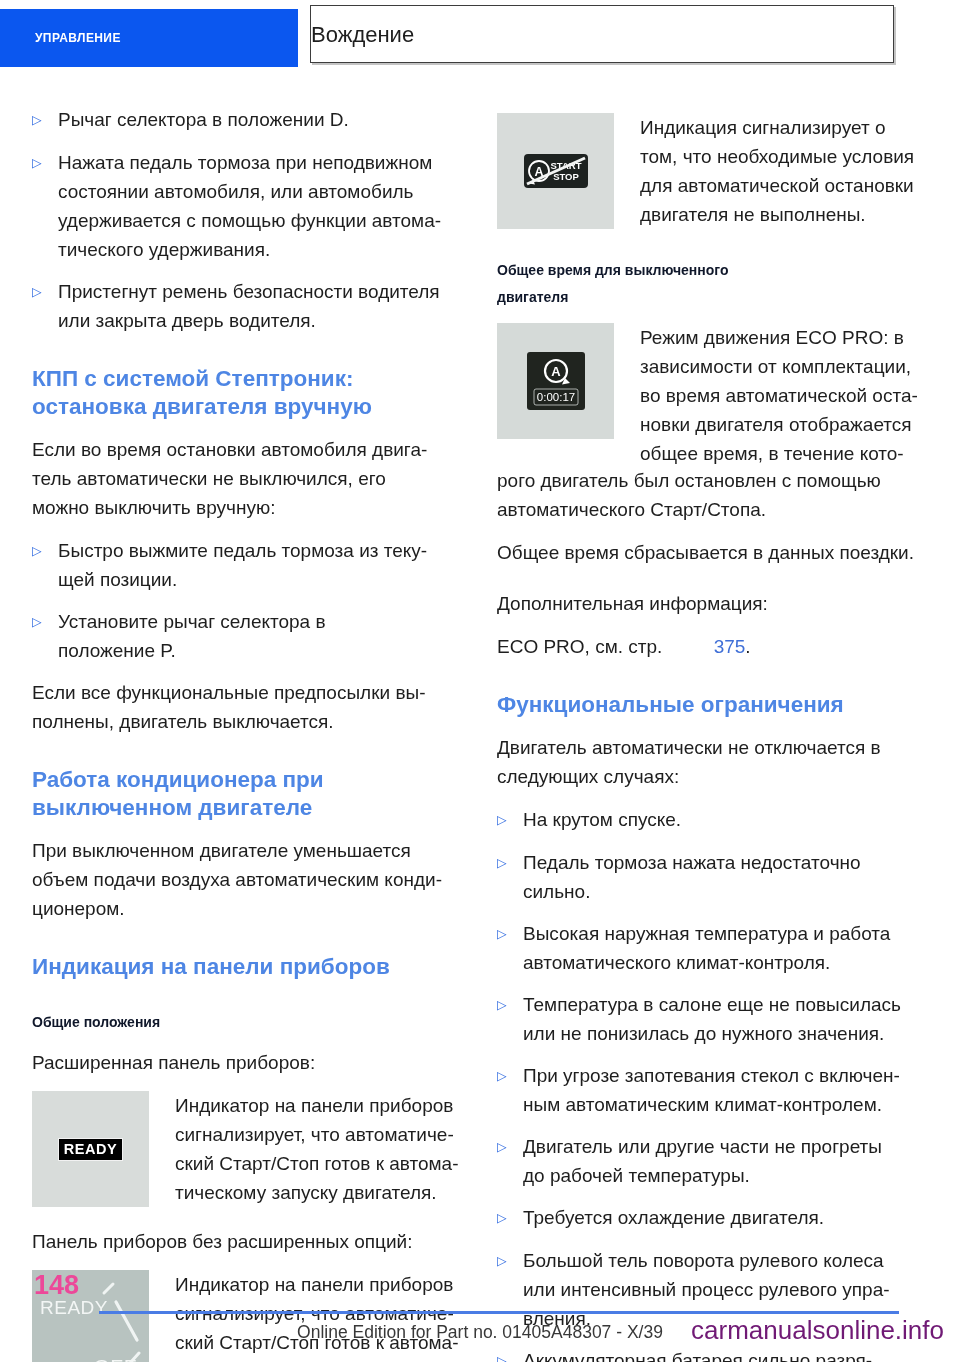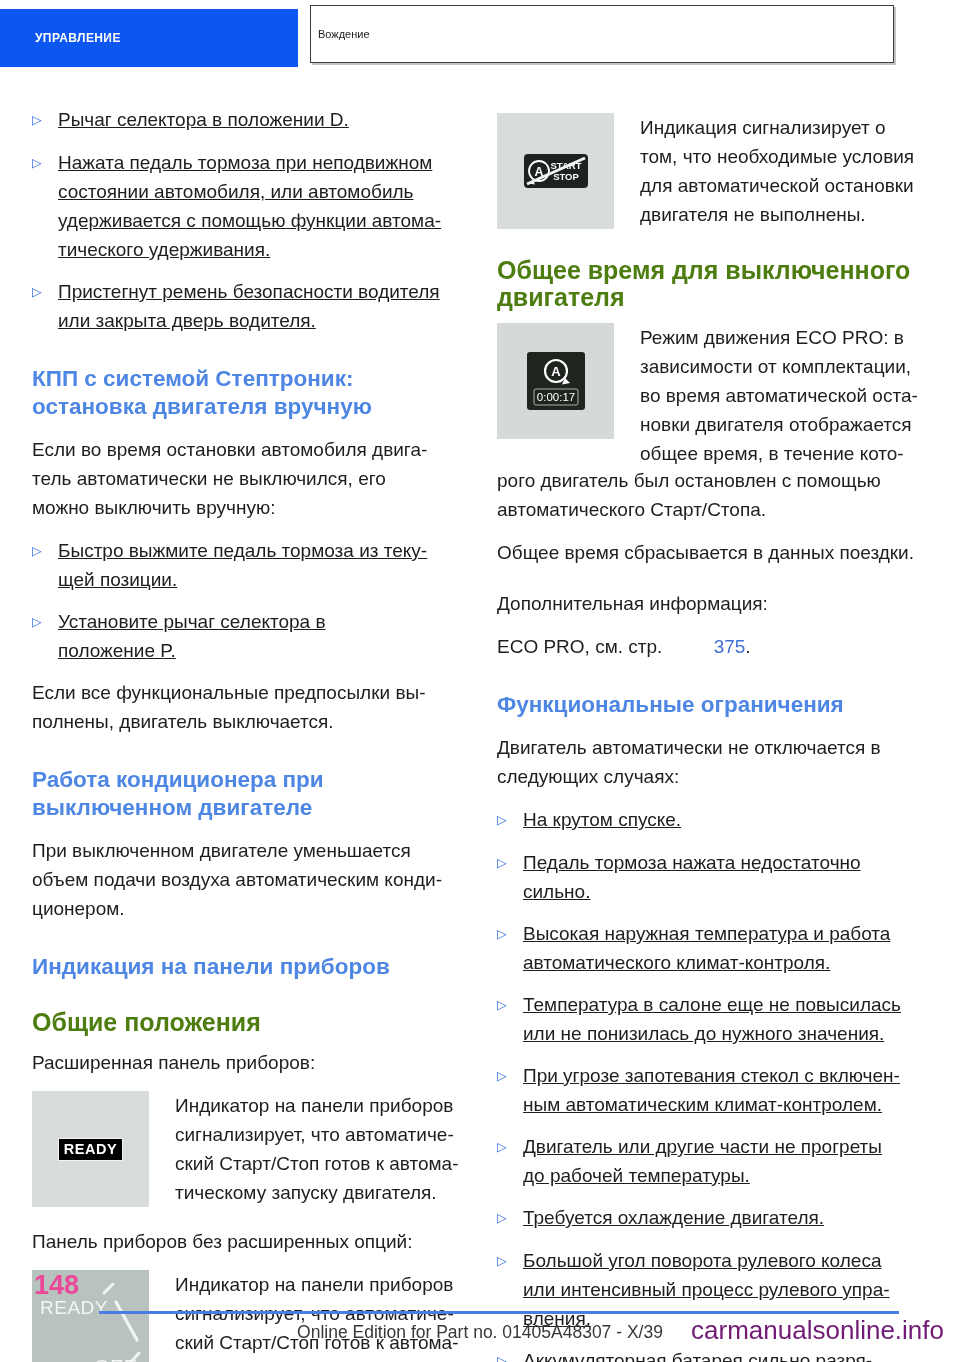--- a/index.html
+++ b/index.html
@@ -15,44 +15,44 @@
   .header{position:relative;height:68px;}
   .hdr-section{
     position:absolute;left:0;top:9px;width:298px;height:58px;
     background:#0b57ef;color:#ffffff;display:flex;align-items:center;
     padding-left:35px;box-sizing:border-box;
     font-size:12px;font-weight:bold;letter-spacing:.4px;
   }
   .hdr-chapter{
     position:absolute;left:310px;top:5px;width:584px;height:58px;
     background:#ffffff;border:1px solid #3d3d3d;box-shadow:2px 2px 0 0 #c4c4c4;
-    display:flex;align-items:center;padding-left:7px;box-sizing:border-box;
-    font-size:11px;color:#1e1e1e;
+    display:flex;align-items:center;padding-left:0;box-sizing:border-box;
+    font-size:22px;color:#1e1e1e;
   }
 
   
   .content{display:flex;gap:37px;padding:37px 30px 0 32px;box-sizing:border-box;}
   .col{width:428px;flex:none;}
 
   h2{
     color:#4e86e4;font-size:22.5px;line-height:28px;font-weight:bold;
     margin:30px 0 14px 0;white-space:pre-line;
   }
   h3{
-    color:#4d7c0f;font-size:25px;line-height:27px;font-weight:bold;
+    color:#0f172a;font-size:14px;line-height:27px;font-weight:bold;
     margin:28px 0 12px 0;white-space:pre-line;
   }
   p{margin:0 0 14px 0;}
 
   .bullet{display:flex;margin:0 0 13px 0;}
   .marker{
     flex:none;width:26px;color:#2f6ae0;font-size:12.5px;line-height:29px;
     padding-top:1px;
   }
-  .btext{flex:1;text-decoration:underline;}
+  .btext{flex:1;}
 
   
   .media{display:flex;margin:8px 0 20px 0;}
   .media-box{
     width:117px;height:116px;flex:none;margin-right:26px;
     display:flex;align-items:center;justify-content:center;position:relative;
   }
   .bg-light{background:#d8dcda;}
   .bg-gauge{background:#b8c3c0;}
   .bg-light2{background:#d5dad8;}
@@ -259,21 +259,21 @@
       <span class="marker">▷</span>
       <span class="btext pre">Двигатель или другие части не прогреты
 до рабочей температуры.</span>
     </div>
     <div class="bullet">
       <span class="marker">▷</span>
       <span class="btext pre">Требуется охлаждение двигателя.</span>
     </div>
     <div class="bullet">
       <span class="marker">▷</span>
-      <span class="btext pre">Большой угол поворота рулевого колеса
+      <span class="btext pre">Большой тель поворота рулевого колеса
 или интенсивный процесс рулевого упра-
 вления.</span>
     </div>
     <div class="bullet">
       <span class="marker">▷</span>
       <span class="btext pre">Аккумуляторная батарея сильно разря-
 жена.</span>
     </div>
 
   </div>

